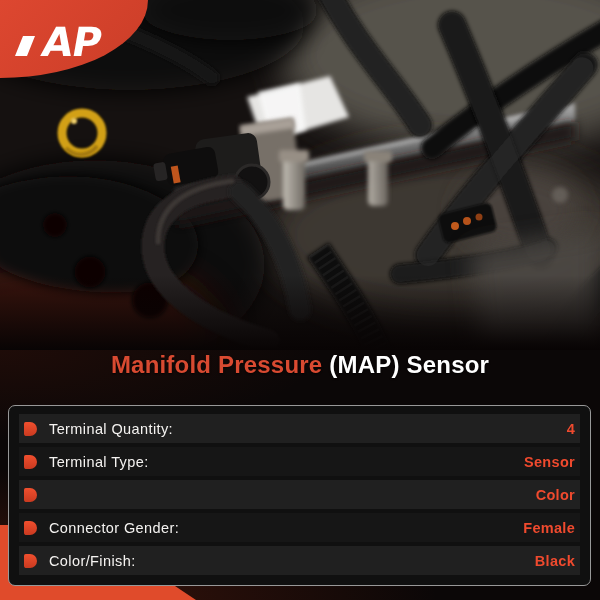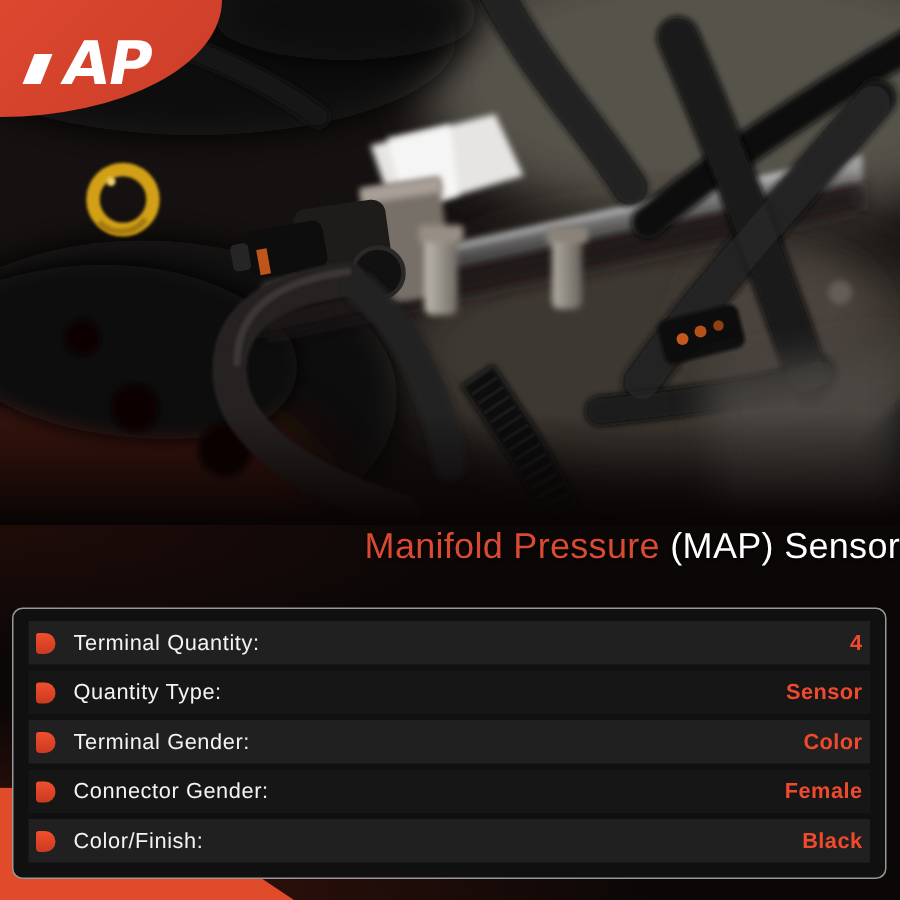--- a/index.html
+++ b/index.html
@@ -40,23 +40,22 @@
   }
 
   .corner-accent {
     position:absolute; left:0; top:175px; width:196px; height:75px;
     background:#e04b2b;
     clip-path:polygon(0 0, 21px 0, 21px 61px, 175px 61px, 196px 75px, 0 75px);
   }
 
   .title-wrap { position:absolute; top:1px; left:0; width:100%; text-align:center; }
   .title {
-    font-size:24px; font-weight:normal; color:#ffffff; letter-spacing:0.2px;
+    font-size:24px; font-weight:bold; color:#ffffff; letter-spacing:0.2px;
     text-shadow:0 1px 2px rgba(0,0,0,.8);
-    text-align:right;
   }
   .title .hl { color:#d84a31; margin-right:7px; }
   .subtitle {
     margin-top:2px; font-size:10.5px; color:#8e8a88; letter-spacing:0.2px;
   }
 
   .panel {
     position:absolute; left:8px; top:55px; width:583px; height:181px;
     box-sizing:border-box;
     border:1.5px solid #989898; border-radius:7px;
@@ -237,27 +236,26 @@
     <div class="panel">
 
       <div class="spec-row">
         <span class="bullet"></span>
         <span class="spec-label">Terminal Quantity:</span>
         <span class="spec-value">4</span>
       </div>
 
       <div class="spec-row">
         <span class="bullet"></span>
-        <span class="spec-label">Quantity Type:</span>
+        <span class="spec-label">Terminal Type:</span>
         <span class="spec-value">Sensor</span>
       </div>
 
       <div class="spec-row">
         <span class="bullet"></span>
-        <span class="spec-label">Terminal Gender:</span>
         <span class="spec-value">Color</span>
       </div>
 
       <div class="spec-row">
         <span class="bullet"></span>
         <span class="spec-label">Connector Gender:</span>
         <span class="spec-value">Female</span>
       </div>
 
       <div class="spec-row">

